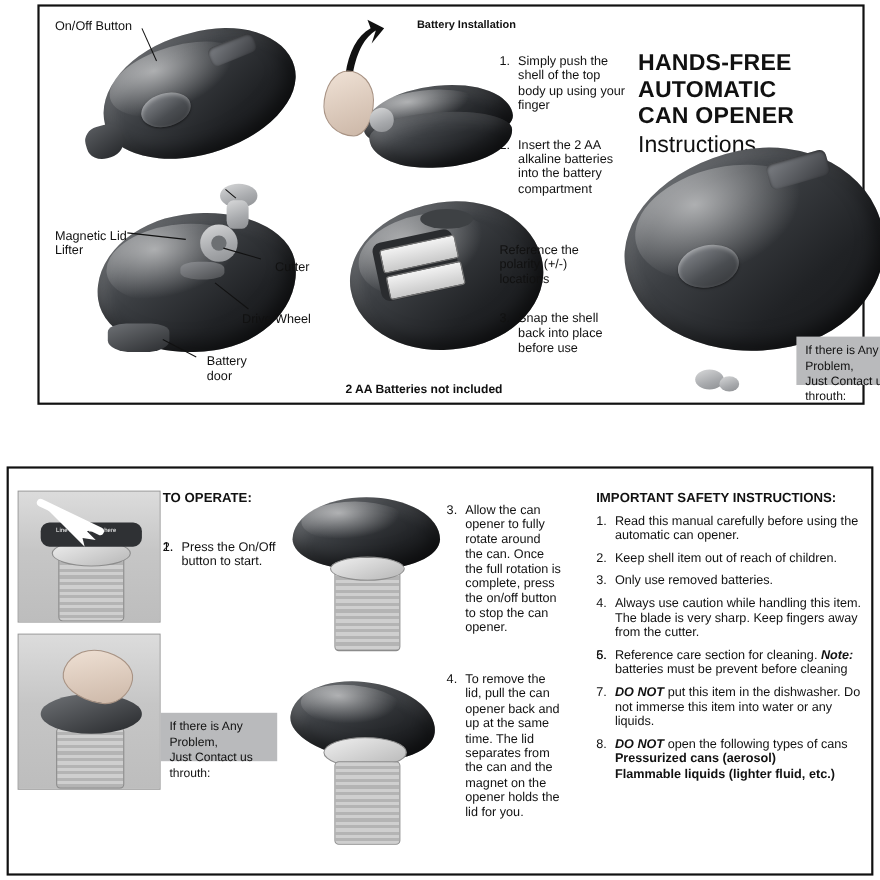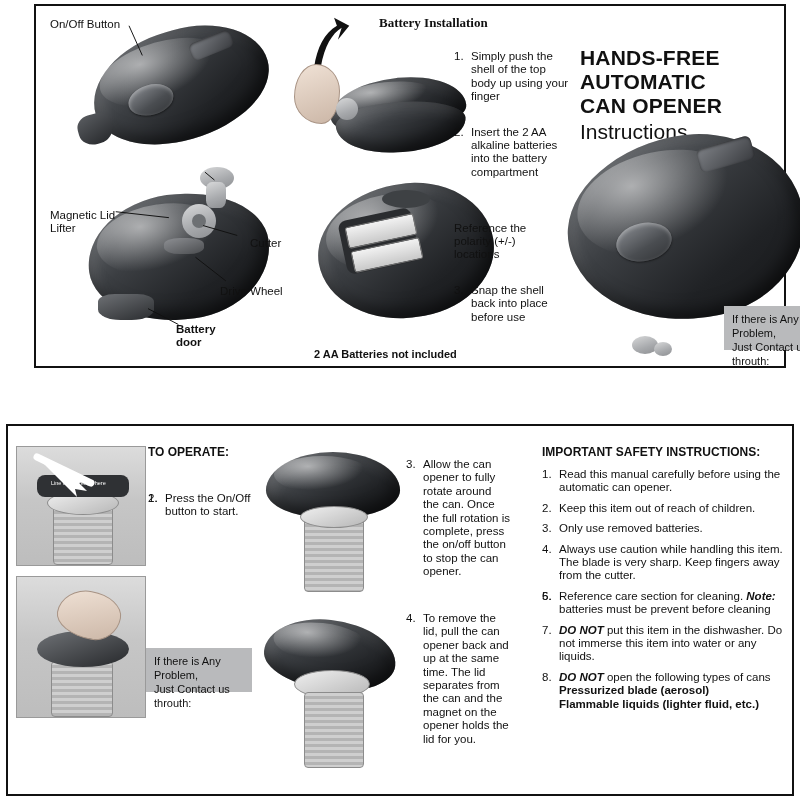--- a/index.html
+++ b/index.html
@@ -202,35 +202,35 @@
       <div style="position:absolute; left:156px; top:208px; width:14px; height:14px; border-radius:50%; background:#6d7073;"></div>
 
       <div style="position:absolute; left:128px; top:232px; width:40px; height:16px; border-radius:40%; background:linear-gradient(160deg,#8e9094,#4a4c4f);"></div>
 
       <div style="position:absolute; left:62px; top:288px; width:56px; height:26px; border-radius:30% 30% 40% 40%; background:linear-gradient(160deg,#6e7175,#2a2c2f);"></div>
     </div>
     <div class="lbl" style="left:14px; top:203px; white-space:pre-line;">Magnetic Lid
 Lifter</div>
     <div class="lbl" style="left:214px; top:231px;">Cutter</div>
     <div class="lbl" style="left:184px; top:279px;">Drive Wheel</div>
-    <div class="lbl" style="left:140px; top:317px; white-space:pre-line;font-weight:bold;">Battery
+    <div class="lbl" style="left:152px; top:317px; white-space:pre-line;">Battery
 door</div>
 
     <svg class="svgwrap" viewBox="0 0 788 364" preserveAspectRatio="none">
       <g stroke="#111" stroke-width="1" fill="none">
         <path d="M98,20 L112,50"></path>
         <path d="M84,208 L140,214"></path>
         <path d="M212,232 L176,222"></path>
         <path d="M200,278 L168,254"></path>
         <path d="M150,322 L118,306"></path>
         <path d="M188,176 L178,168"></path>
       </g>
     </svg>
 
-    <div class="lbl bold" style="left:343px; top:10px; font-size:13px;font-family:Liberation Serif, serif;">Battery Installation</div>
+    <div class="lbl bold" style="left:343px; top:10px; font-size:10px;">Battery Installation</div>
     <svg class="svgwrap" viewBox="0 0 788 364" preserveAspectRatio="none">
       <g fill="#111">
         <path d="M300,62 C304,40 312,28 322,22 L318,34 L330,20 L314,12 L317,20 C304,27 296,42 293,62 Z"></path>
       </g>
     </svg>
 
     <div>
       <div class="opener" style="left:294px; top:72px; width:136px; height:56px; border-radius:50% 48% 46% 52% / 60% 60% 40% 40%; transform:rotate(-6deg);">
         <div class="hl"></div>
       </div>
@@ -340,29 +340,29 @@
     <div style="position:absolute; left:398px; top:186px; width:104px;">
       <ol class="nums">
         <li><span class="n">4.</span><span>To remove the lid, pull the can opener back and up at the same time. The lid separates from the can and the magnet on the opener holds the lid for you.</span></li>
       </ol>
     </div>
 
     <div class="lbl heading" style="left:534px; top:20px;">IMPORTANT SAFETY INSTRUCTIONS:</div>
     <div style="position:absolute; left:534px; top:42px; width:250px;">
       <ol class="nums">
         <li><span class="n">1.</span><span>Read this manual carefully before using the automatic can opener.</span></li>
-        <li><span class="n">2.</span><span>Keep this item out of reach of children.</span></li>
+        <li><span class="n">2.</span><span>Keep shell item out of reach of children.</span></li>
         <li><span class="n">3.</span><span>Only use removed batteries.</span></li>
         <li><span class="n">4.</span><span>Always use caution while handling this item. The blade is very sharp. Keep fingers away from the cutter.</span></li>
         <li><span class="n">5.</span></li>
         <li><span class="n">6.</span><span>Reference care section for cleaning.</span>
           <span class="bold ital">Note:</span>
           <span>batteries must be prevent before cleaning</span>
         </li>
         <li><span class="n">7.</span><span class="bold ital">DO NOT</span> <span>put this item in the dishwasher. Do not immerse this item into water or any liquids.</span></li>
         <li><span class="n">8.</span><span class="bold ital">DO NOT</span> <span>open the following types of cans</span>
-          <div class="bold" style="padding-left:0;">Pressurized blade (aerosol)</div>
+          <div class="bold" style="padding-left:0;">Pressurized cans (aerosol)</div>
           <div class="bold" style="padding-left:0;">Flammable liquids (lighter fluid, etc.)</div>
         </li>
       </ol>
     </div>
   </div>
 </div>
 
 </body></html>

